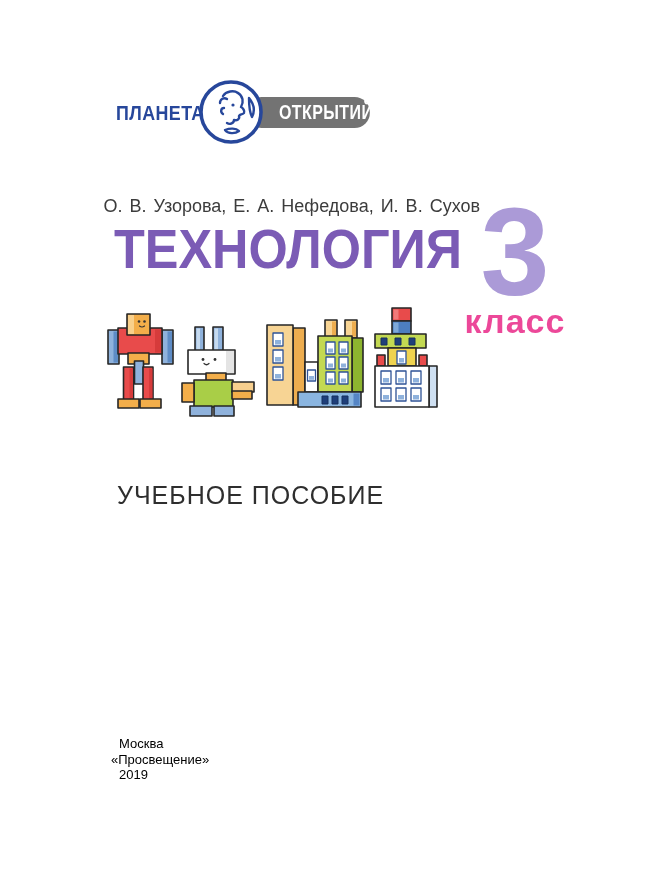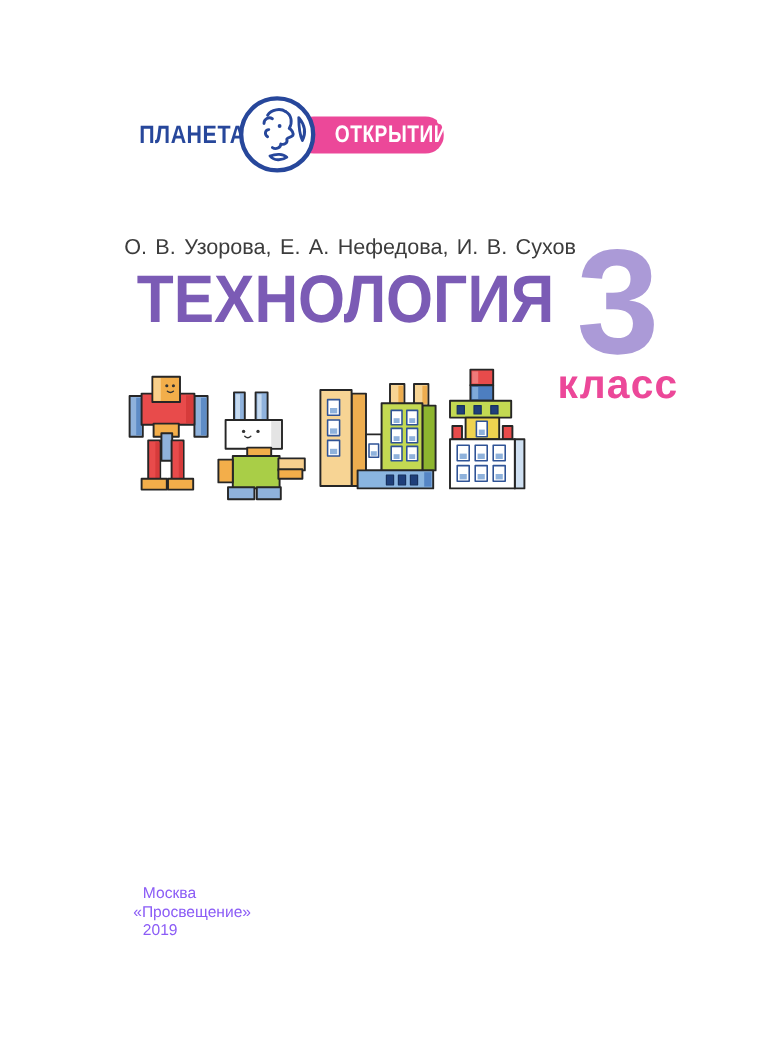--- a/index.html
+++ b/index.html
@@ -3,40 +3,40 @@
 <meta charset="utf-8">
 <style>
   html,body{margin:0;padding:0;background:#ffffff;}
   .page{position:relative;width:650px;height:869px;background:#ffffff;overflow:hidden;
         font-family:Liberation Sans, sans-serif;}
 
   
   .brand-planeta{position:absolute;left:116px;top:101px;font-size:21px;font-weight:bold;
         color:#27479B;letter-spacing:.5px;transform:scale(.85,1);transform-origin:left top;white-space:nowrap;}
   .brand-pill{position:absolute;left:246px;top:97px;width:124px;height:31px;
-        background:#ec4899;border-radius:16px;z-index:1;}
+        background:#737373;border-radius:16px;z-index:1;}
   .brand-pill span{position:absolute;left:33px;top:4px;font-size:20px;font-weight:bold;color:#ffffff;
         letter-spacing:.5px;transform:scale(.8,1);transform-origin:left top;white-space:nowrap;}
   .globe{position:absolute;left:197px;top:78px;z-index:2;}
 
   
   .authors{position:absolute;left:90px;top:196px;width:390px;text-align:right;
         font-size:18px;color:#3C3C3C;word-spacing:2px;white-space:nowrap;}
   .title{position:absolute;left:95px;top:221px;width:380px;text-align:center;
         font-size:56px;font-weight:bold;color:#7B5BB5;transform:scale(.9,1);
         transform-origin:center top;white-space:nowrap;line-height:1;}
   .grade-number{position:absolute;left:455px;top:190px;width:120px;text-align:center;
         font-size:124px;font-weight:bold;color:#AB9AD7;line-height:1;}
   .grade-word{position:absolute;left:455px;top:302px;width:120px;text-align:center;
         font-size:34px;font-weight:600;color:#ec4899;letter-spacing:1px;}
 
   
   .subtitle{position:absolute;left:117px;top:481px;font-size:25px;color:#2E2E2E;
         letter-spacing:1px;white-space:nowrap;}
-  .imprint{position:absolute;left:111px;top:736px;font-size:13px;color:#8b5cf6;line-height:15.5px;}
+  .imprint{position:absolute;left:111px;top:736px;font-size:13px;color:#000000;line-height:15.5px;}
   .imprint .indent{padding-left:8px;}
 
   
   .illustration{position:absolute;left:98px;top:300px;}
   .illustration rect{stroke:#262626;stroke-width:1.6;stroke-linejoin:round;}
   .illustration .noline{stroke:none;}
   .illustration .win{stroke:#2F5396;stroke-width:1.3;}
   .illustration .pane{stroke:none;}
   .illustration .dkwin{stroke:#16305E;stroke-width:1;}
 </style>
@@ -182,20 +182,21 @@
         <rect class="win" x="283" y="88" width="10" height="13" fill="#FFFFFF"></rect>
         <rect class="pane" x="285" y="95" width="6" height="4.5" fill="#8FB2DC"></rect>
         <rect class="win" x="298" y="88" width="10" height="13" fill="#FFFFFF"></rect>
         <rect class="pane" x="300" y="95" width="6" height="4.5" fill="#8FB2DC"></rect>
         <rect class="win" x="313" y="88" width="10" height="13" fill="#FFFFFF"></rect>
         <rect class="pane" x="315" y="95" width="6" height="4.5" fill="#8FB2DC"></rect>
       </g>
     </g>
   </svg>
 
+  <div class="subtitle">УЧЕБНОЕ ПОСОБИЕ</div>
 
   <div class="imprint">
     <div class="indent">Москва</div>
     <div>«Просвещение»</div>
     <div class="indent">2019</div>
   </div>
 
 </div>
 
 </body></html>

